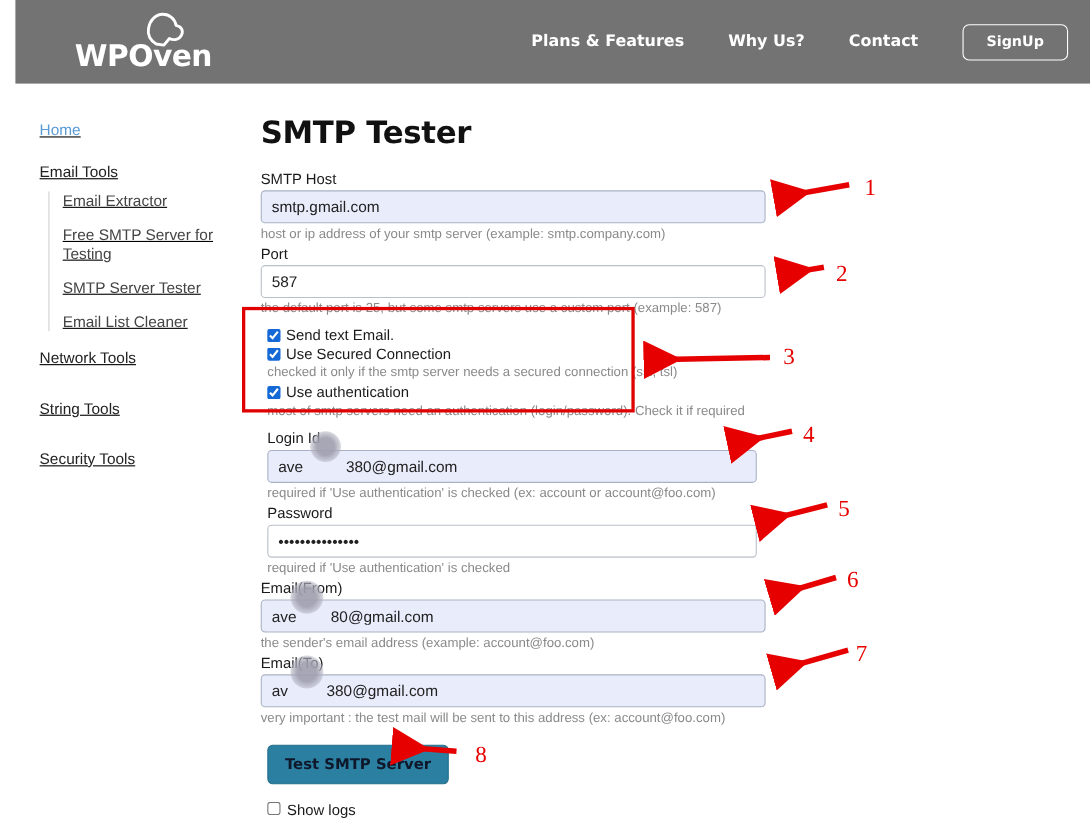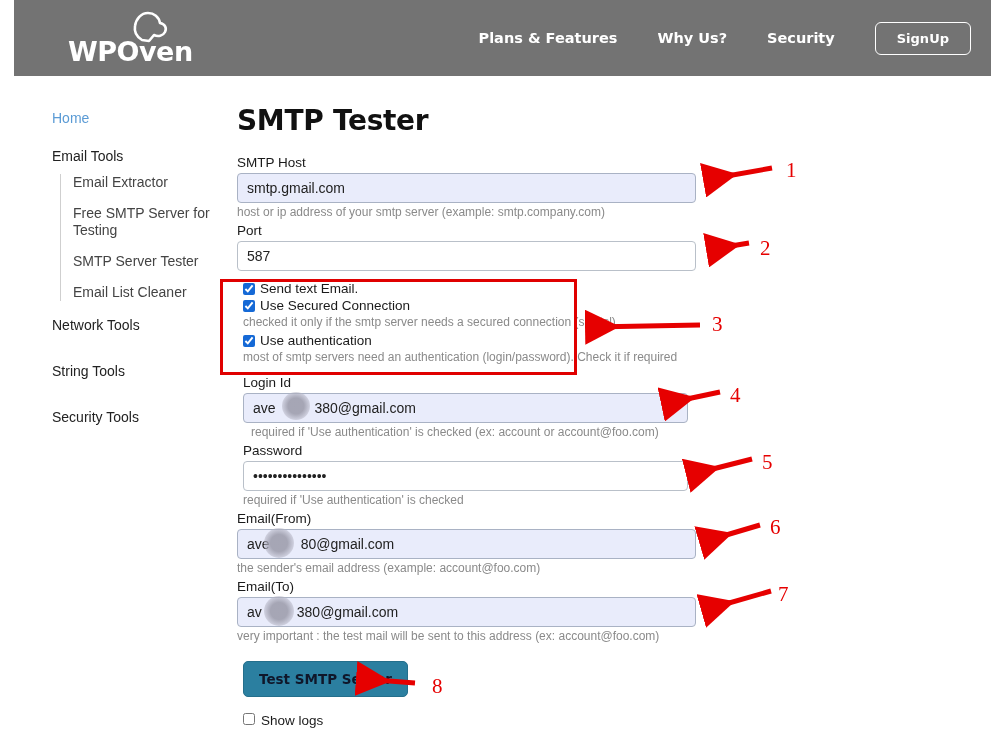--- a/index.html
+++ b/index.html
@@ -42,22 +42,23 @@
   .signup-btn {
     margin-left: 20px;
     border: 1.5px solid #ffffff; border-radius: 6px;
     color: #ffffff; font-size: 13px; font-weight: bold;
     padding: 8px 21px; background: transparent; cursor: pointer;
     font-family: "DejaVu Sans", sans-serif;
   }
 
   
   .sidebar {
-    position: absolute; left: 52px; top: 110px;
+    position: absolute; left: 36px; top: 110px;
     width: 175px;
+    text-decoration: underline;
   }
   .side-top {
     color: #5b9bd5; font-size: 14px; margin-bottom: 22px; cursor: pointer;
   }
   .side-group {
     color: #222222; font-size: 14px; margin-bottom: 10px; cursor: pointer;
   }
   .side-sub {
     border-left: 1px solid #cfcfcf;
     margin: 6px 0 16px 8px; padding-left: 12px;
@@ -148,21 +149,21 @@
         <svg width="40" height="34" viewBox="0 0 40 34">
           <path d="M14 30 C9 27 6 22 7 16 C8 9 13 3 20 3 C26 3 31 7 32 13 C37 14 39 18 37 22 C35 26 30 27 26 25 L21 31 Z" fill="none" stroke="#ffffff" stroke-width="2.6" stroke-linejoin="round"></path>
         </svg>
       </span>
       <span class="logo-text">WPOven</span>
     </div>
 
     <div class="nav">
       <a class="nav-link" href="#">Plans &amp; Features</a>
       <a class="nav-link" href="#">Why Us?</a>
-      <a class="nav-link" href="#">Security</a>
+      <a class="nav-link" href="#">Contact</a>
       <button class="signup-btn">SignUp</button>
     </div>
   </div>
 
   <div class="sidebar">
     <div class="side-top">Home</div>
 
     <div class="side-group">Email Tools</div>
     <div class="side-sub">
       <div class="side-sub-item">Email Extractor</div>
@@ -180,20 +181,21 @@
     <h1 class="page-title">SMTP Tester</h1>
 
     
     <div class="field-label">SMTP Host</div>
     <input class="txt-input autofill" type="text" value="smtp.gmail.com" style="">
     <div class="hint">host or ip address of your smtp server (example: smtp.company.com)</div>
 
     
     <div class="field-label">Port</div>
     <input class="txt-input" type="text" value="587" style="">
+    <div class="hint">the default port is 25, but some smtp servers use a custom port (example: 587)</div>
 
     
     <div class="check-block">
       <div class="check-row">
         <input type="checkbox" checked="" style="">
         <label>Send text Email.</label>
       </div>
       <div class="check-row">
         <input type="checkbox" checked="" style="">
         <label>Use Secured Connection</label>
@@ -204,21 +206,21 @@
         <label>Use authentication</label>
       </div>
       <div class="hint">most of smtp servers need an authentication (login/password). Check it if required</div>
     </div>
 
     <div class="gap-sm"></div>
 
     
     <div class="field-label" style="margin-left:6px">Login Id</div>
     <input class="txt-input autofill small-input" type="text" value="ave          380@gmail.com" style="">
-    <div class="hint" style="margin-left:14px">required if 'Use authentication' is checked (ex: account or account@foo.com)</div>
+    <div class="hint" style="margin-left:6px">required if 'Use authentication' is checked (ex: account or account@foo.com)</div>
 
     
     <div class="field-label" style="margin-left:6px">Password</div>
     <input class="txt-input small-input" type="text" value="•••••••••••••••" style="">
     <div class="hint" style="margin-left:6px">required if 'Use authentication' is checked</div>
 
     
     <div class="field-label">Email(From)</div>
     <input class="txt-input autofill" type="text" value="ave        80@gmail.com" style="">
     <div class="hint">the sender's email address (example: account@foo.com)</div>

